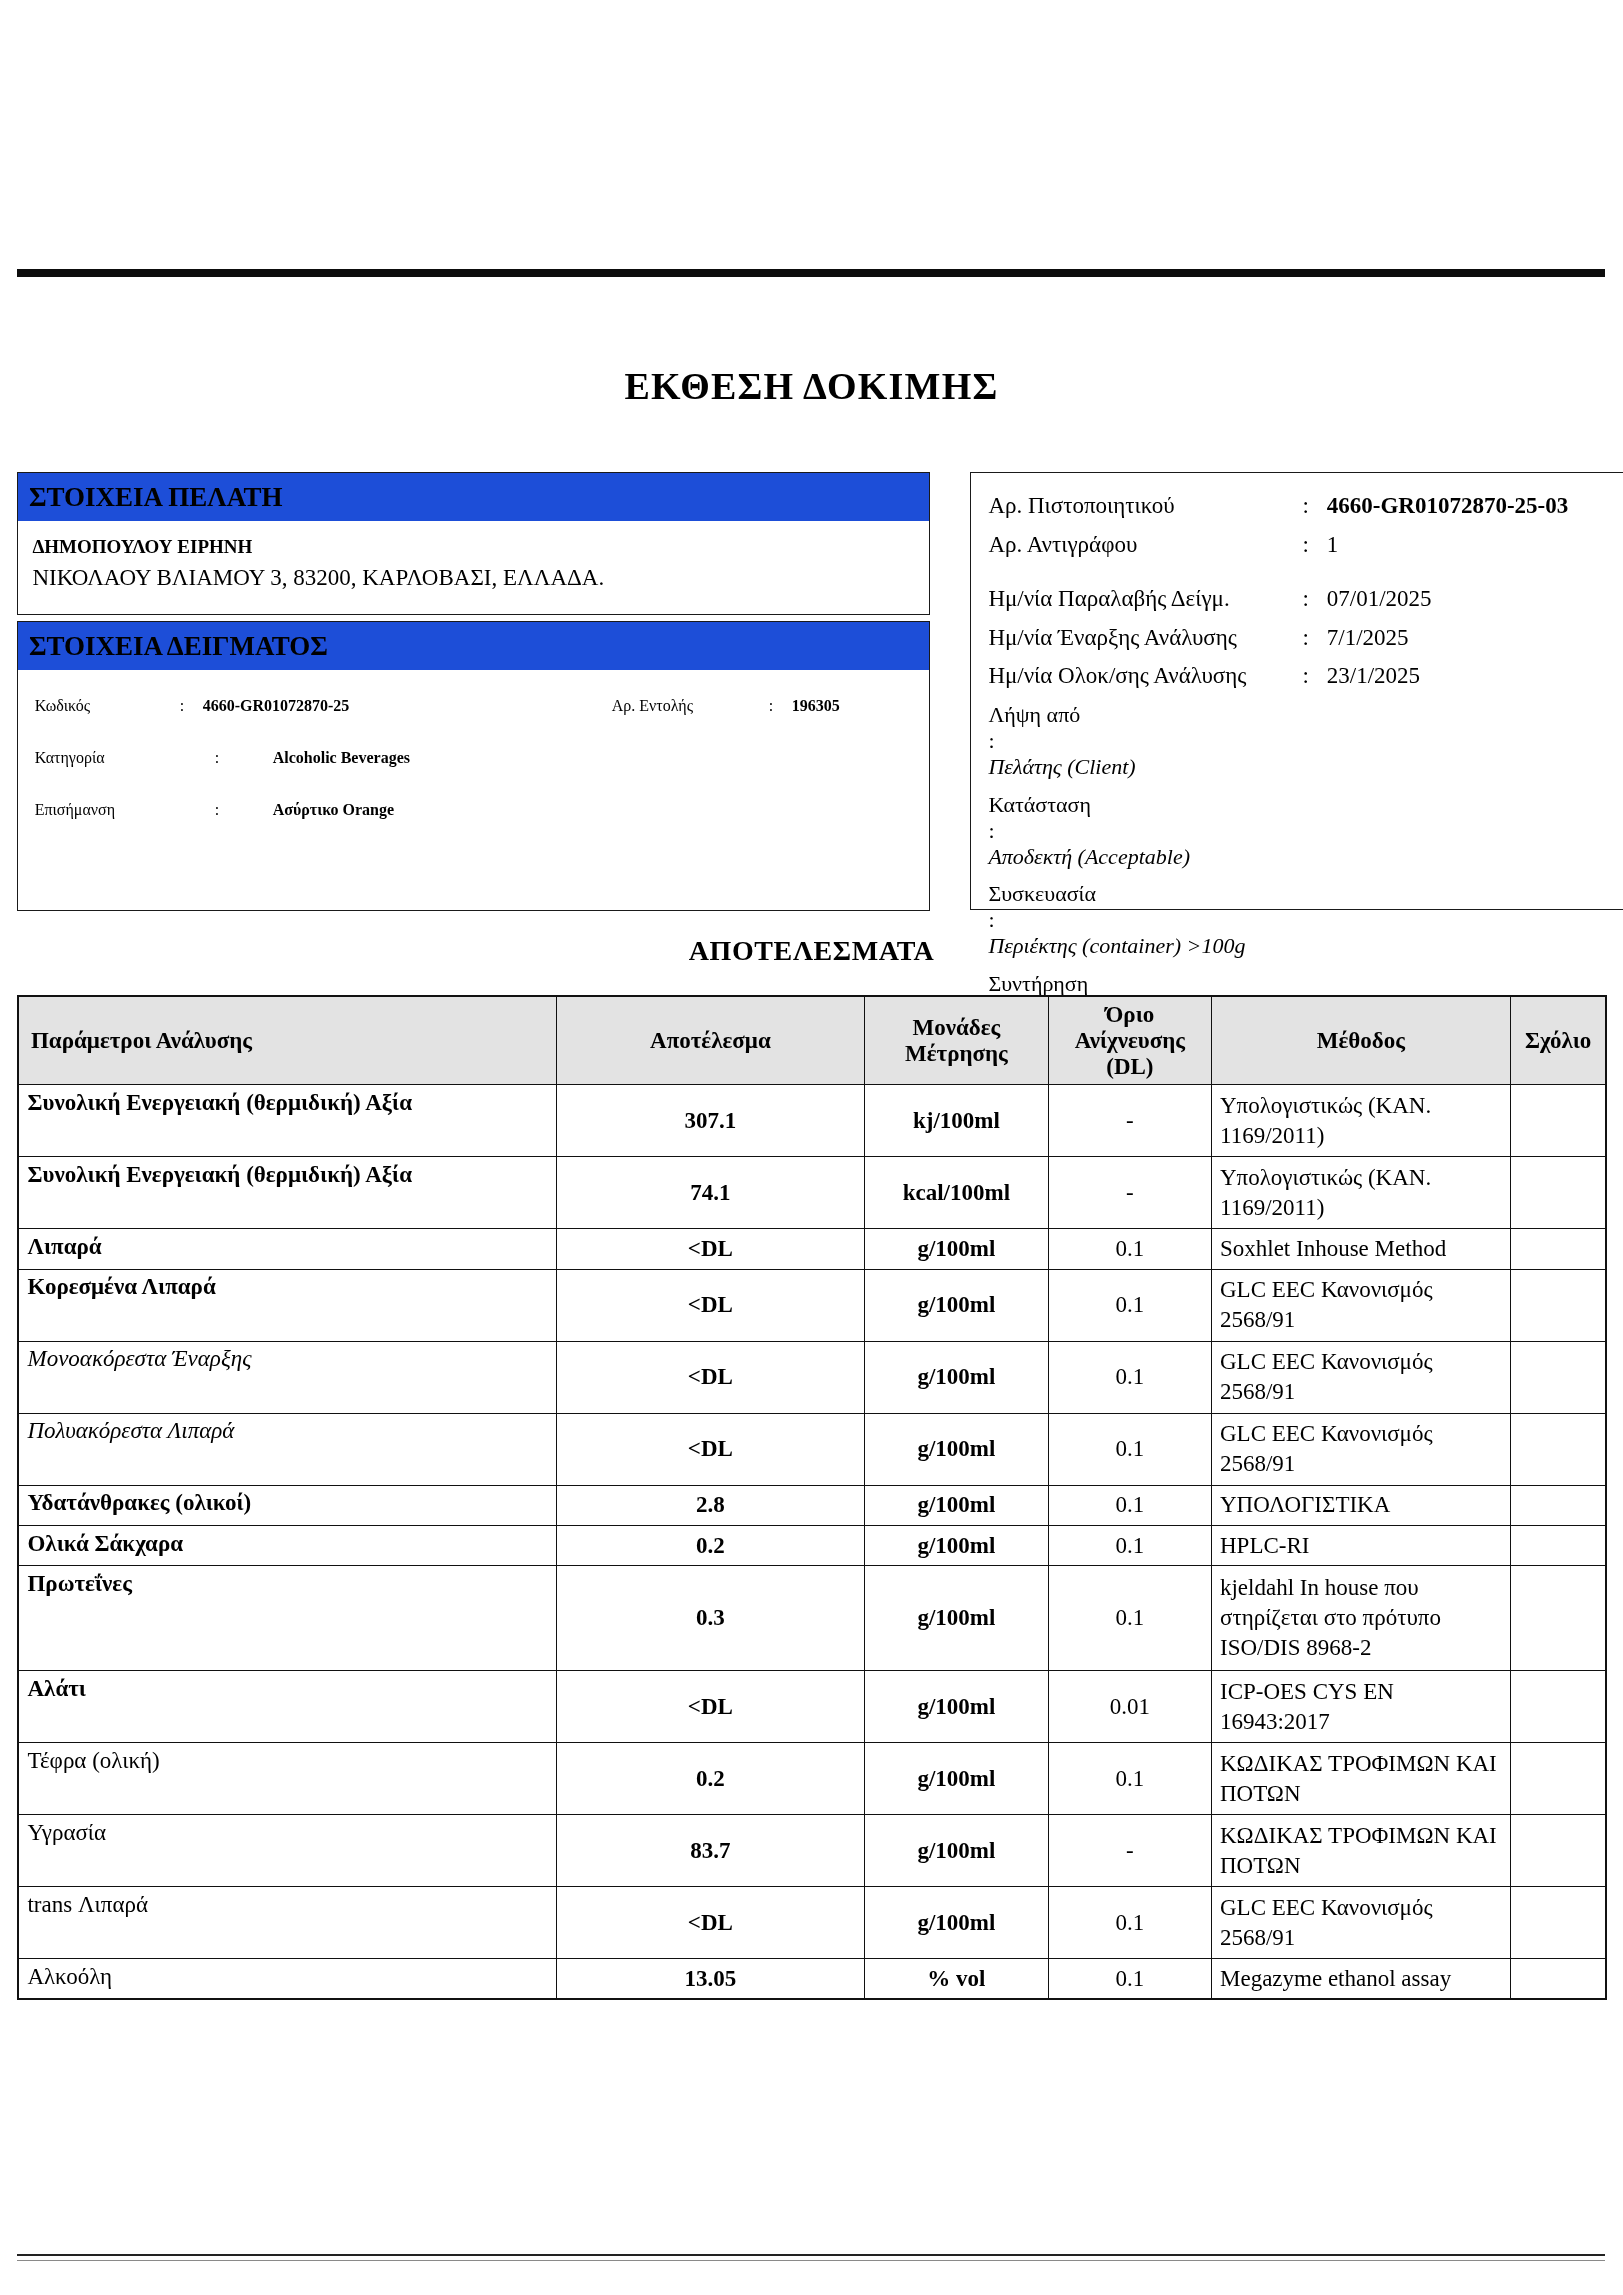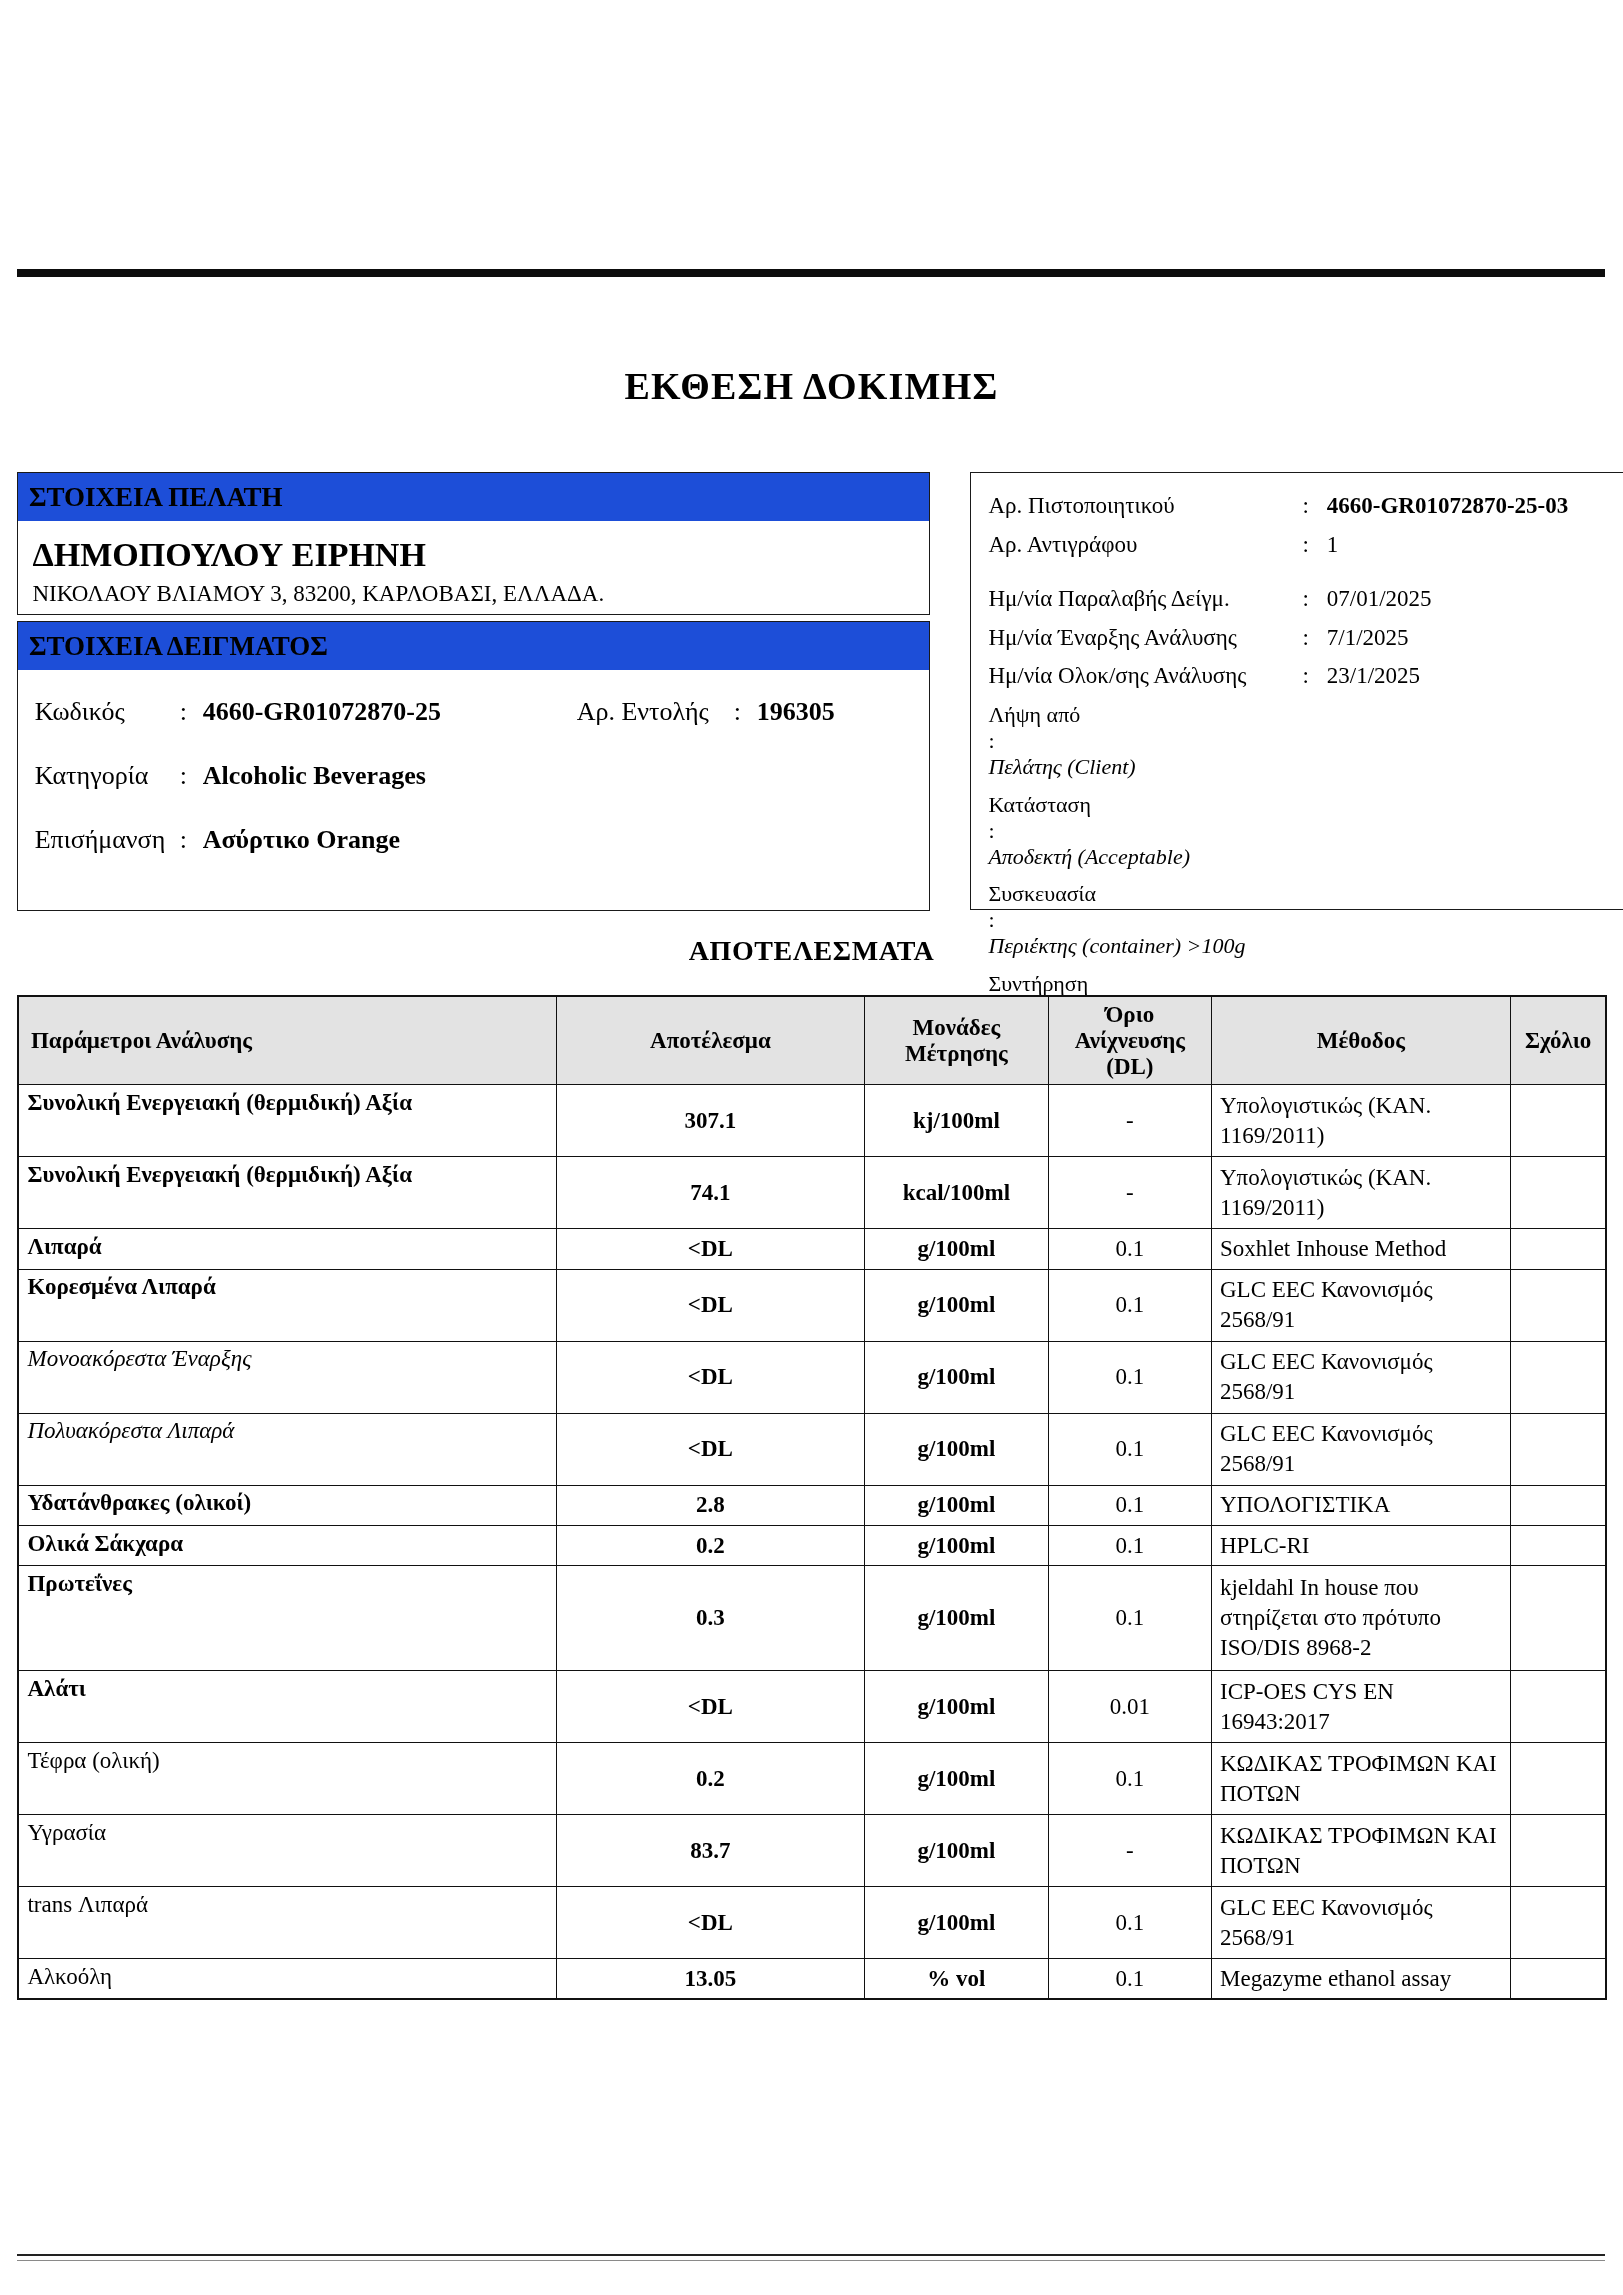--- a/index.html
+++ b/index.html
@@ -15,24 +15,24 @@
   #bottom-rule{left:17.4px;top:2254px;width:1588px;height:3.5px;border-top:2.3px solid #222;border-bottom:1.7px solid #8a8a8a;}
   
   #doc-title{left:0;top:364px;width:100%;text-align:center;font-size:38px;font-weight:bold;letter-spacing:1.2px;}
   
   .box{position:absolute;border:1.7px solid #1a1a1a;box-sizing:border-box;background:#fff;}
   #client-box{left:17.4px;top:472px;width:913px;height:143px;}
   #sample-box{left:17.4px;top:621px;width:913px;height:290px;}
   #right-box{left:970px;top:472px;width:661px;height:438px;}
   .bar{background:#1d4ed8;font-weight:bold;font-size:27px;padding:9.3px 10.5px 8.1px 10.5px;}
   
-  #client-name{font-size:34px;font-weight:bold;margin:15px 0 7px 14px;}
+  #client-name{font-size:19px;font-weight:bold;margin:15px 0 7px 14px;}
   #client-address{font-size:23px;margin:0 0 0 14px;}
   
-  .srow{display:flex;font-size:26px;margin:0 0 34px 16.3px;align-items:flex-start;}
+  .srow{display:flex;font-size:16px;margin:0 0 34px 16.3px;align-items:flex-start;gap:35px;}
   .srow-first{margin-top:27px;position:relative;}
   .slabel{width:145px;flex:0 0 auto;}
   .scolon{width:23px;flex:0 0 auto;}
   .sval{font-weight:bold;}
   .sgroup1{display:flex;width:542px;flex:0 0 auto;}
   .sgroup2{display:flex;}
   .slabel2{width:157px;flex:0 0 auto;}
   
   #right-inner{padding:20px 0 0 0;}
   .crow{display:flex;font-size:23px;margin:0 17.4px 12.8px 17.4px;align-items:baseline;}

